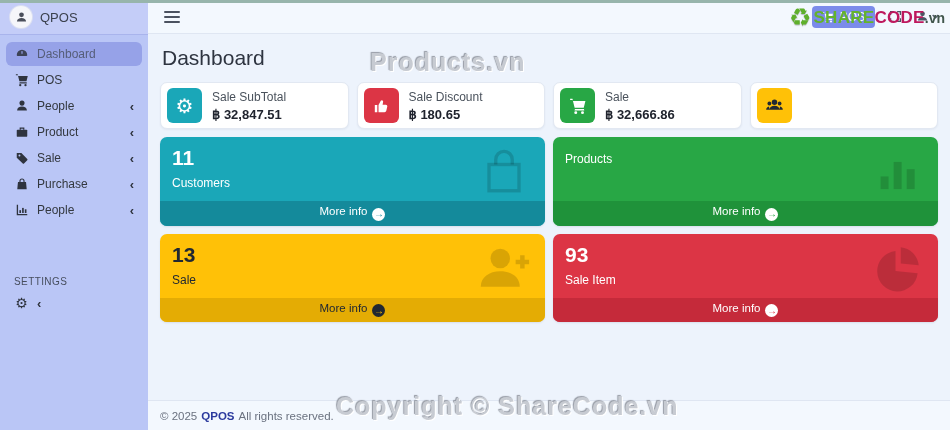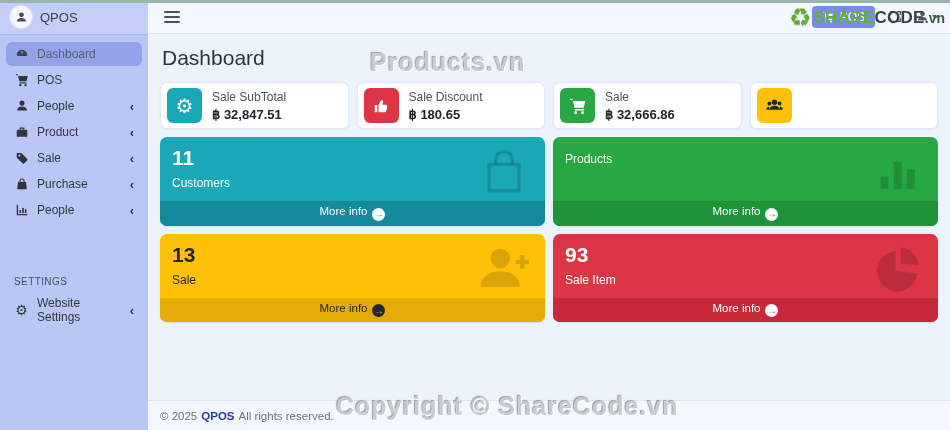--- a/index.html
+++ b/index.html
@@ -61,21 +61,21 @@
   .footer { position:absolute; bottom:0; left:0; width:100%; height:30px; background:#f3f8fe; border-top:1px solid #dfe6f2; font-size:11.5px; color:#6b7280; display:flex; align-items:center; padding:0 12px; }
   .footer b { color:#2b3a9e; margin:0 4px; }
 
   
   .wm { position:absolute; color:#c7cbd2; font-weight:bold; letter-spacing:1px; text-shadow:1px 1px 0 #ffffff, -1px -1px 1px #979ca6; pointer-events:none; z-index:50; }
   .wm-center { left:222px; top:48px; font-size:25px; }
   .wm-footer { left:188px; top:392px; font-size:25px; }
   .sclogo { position:absolute; top:5px; right:5px; z-index:60; display:flex; align-items:center; pointer-events:none; }
   .sclogo .recycle { color:#5fb02c; font-size:25px; line-height:1; margin-right:2px; text-shadow:0 1px 1px rgba(0,0,0,.25); }
   .sclogo .share { color:#64b32c; font-size:17px; font-weight:bold; letter-spacing:.3px; }
-  .sclogo .code  { color:#404040; font-size:17px; font-weight:bold; letter-spacing:.3px; }
+  .sclogo .code  { color:#be185d; font-size:17px; font-weight:bold; letter-spacing:.3px; }
   .sclogo .tld   { color:#41564c; font-size:14px; font-weight:bold; }
 
   svg { display:block; }
 </style>
 </head>
 <body>
 
 <div class="page">
   <div class="topline"></div>
 
@@ -156,21 +156,20 @@
               <rect x="8.1" y="5.6" width="1.9" height="5.8"></rect>
               <rect x="11.2" y="7.2" width="1.9" height="4.2"></rect>
             </svg>
         </span>
         <span class="nlabel">People</span>
         <span class="chev">‹</span>
       </div>
       <div class="nav-header">SETTINGS</div>
       <div class="nav-item">
         <span class="nico gear-glyph">⚙</span>
-        <span class="nlabel">Website Settings</span>
         <span class="chev">‹</span>
       </div>
     </nav>
   </aside>
 
   <div class="main">
     <div class="topbar">
       <div class="hamburger">
           <i></i>
           <i></i>

